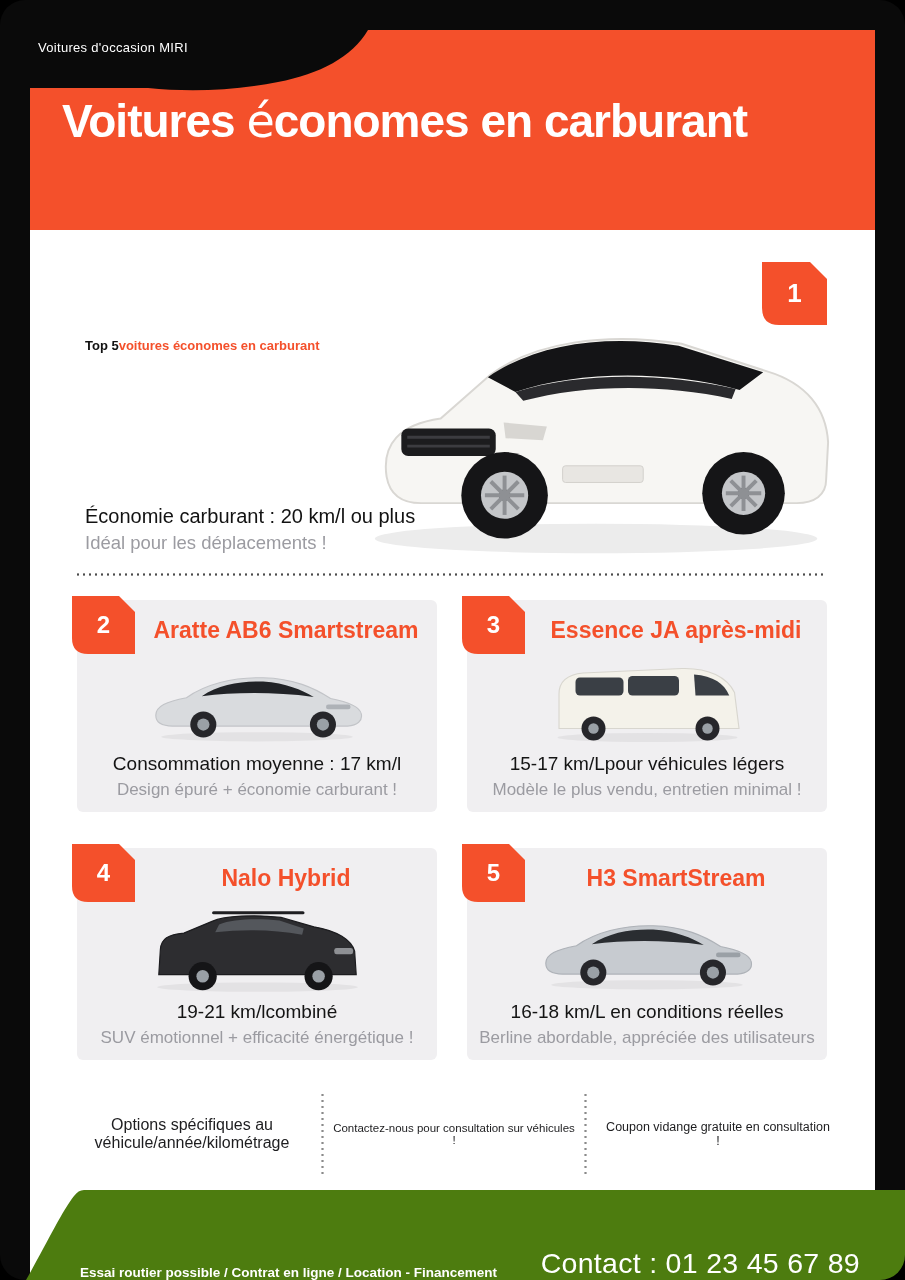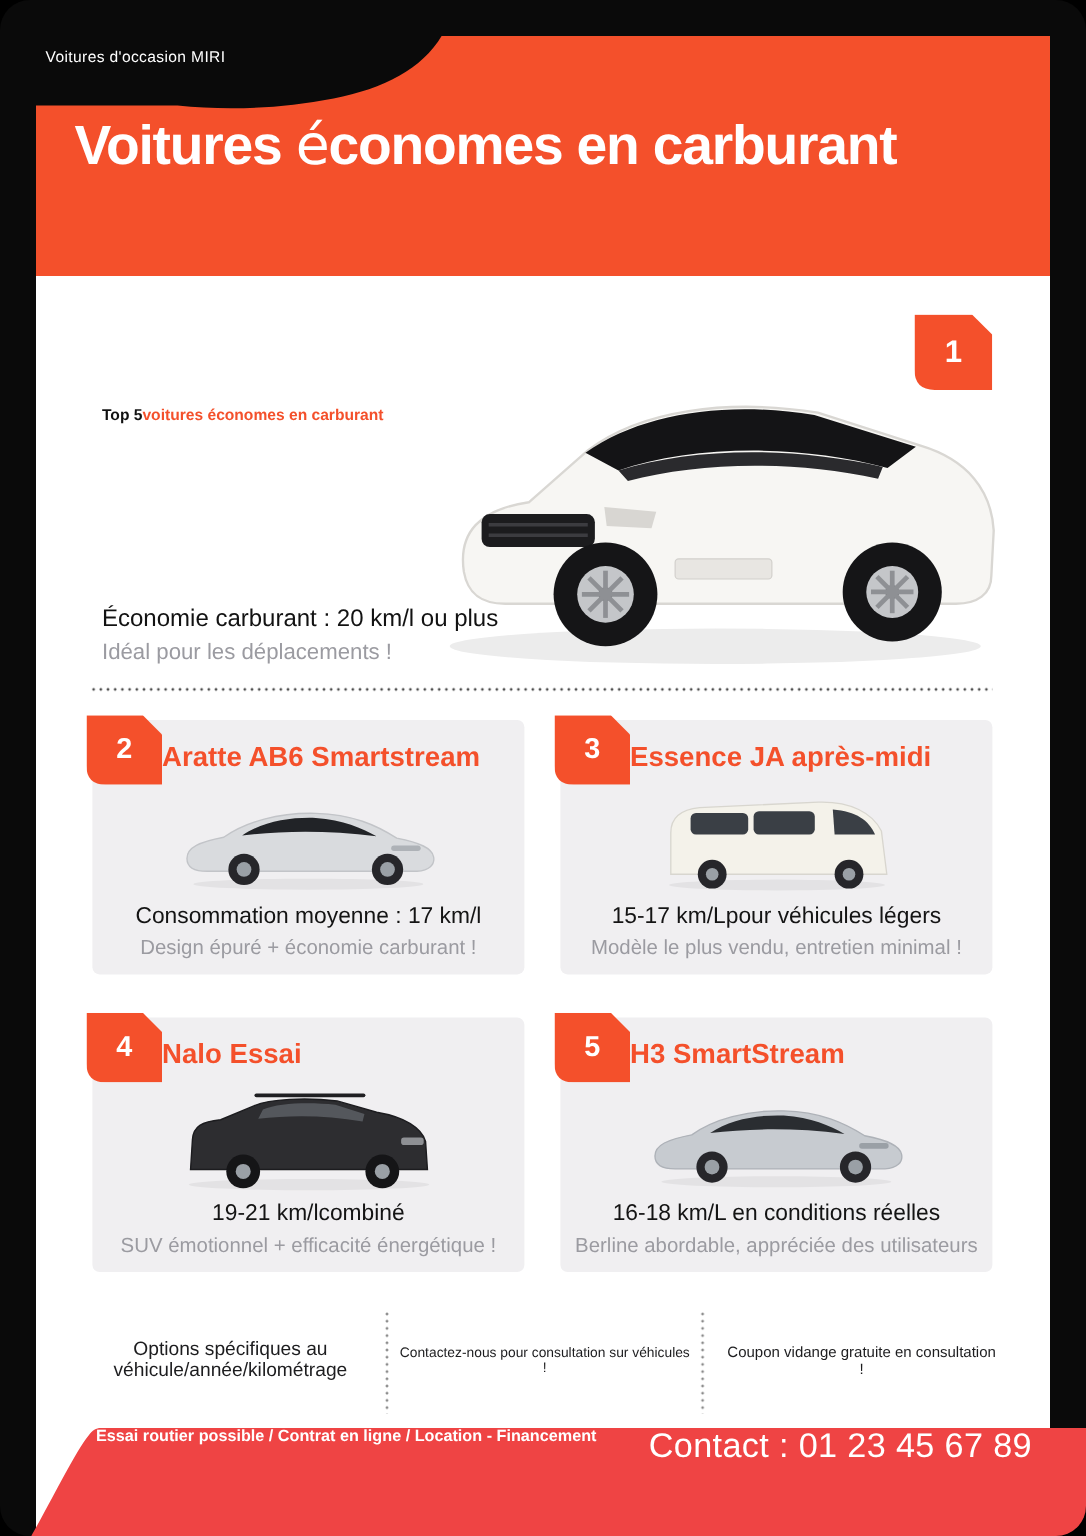--- a/index.html
+++ b/index.html
@@ -68,21 +68,21 @@
   }
   .card-badge {
     position:absolute; left:-5px; top:-4px; width:63px; height:58px; font-size:24px;
     clip-path: path("M0 0 L47 0 L63 16 L63 58 L16 58 Q0 58 0 42 Z");
   }
   .card.c2 { left:77px;  top:600px; }
   .card.c3 { left:467px; top:600px; }
   .card.c4 { left:77px;  top:848px; }
   .card.c5 { left:467px; top:848px; }
   .card-title {
-    margin-top:17px; padding-left:58px; 
+    margin-top:17px; padding-left:58px; text-align:center;
     font-size:23px; font-weight:700; color:#f4502b;
   }
   .card-car { height:106px; display:flex; align-items:center; justify-content:center; margin-top:3px; }
   .card-car svg { height:104px; }
   .card-line1 { text-align:center; font-size:19px; color:#141414; }
   .card-line2 { text-align:center; font-size:17px; color:#9b9ba1; margin-top:5px; }
   
   .note {
     position:absolute; top:1098px; height:72px;
     display:flex; align-items:center; justify-content:center;
@@ -93,23 +93,23 @@
   .note.n3 { left:592px; width:252px; font-size:12.5px; }
   .v-dots {
     position:absolute; top:1092px; width:3px; height:86px;
     background-image:radial-gradient(circle, #8a8a8a 1px, transparent 1.3px);
     background-size:3px 6px; background-repeat:repeat-y;
   }
   .v-dots.a { left:321px; } .v-dots.b { left:584px; }
   
   .bottom-bar {
     position:absolute; left:22px; top:1185px; width:883px; height:95px;
-    background:#ef4444;
+    background:#4d7c0f;
     clip-path: path("M62 5 L883 5 L883 95 L4 95 C24 60 40 26 52 11 C55 7 58 5 62 5 Z");
-    display:flex; align-items:flex-start; justify-content:space-between;
+    display:flex; align-items:flex-end; justify-content:space-between;
     padding:4px 45px 0 58px;
   }
   .bar-services { font-size:13.5px; font-weight:700; color:#ffffff; }
   .bar-contact  { font-size:28.5px; font-weight:500; color:#ffffff; letter-spacing:.3px; }
 </style>
 </head>
 <body>
 
 <div class="canvas">
 
@@ -195,21 +195,21 @@
         <circle cx="230" cy="98" r="16" fill="#26262a"></circle>
           <circle cx="230" cy="98" r="7" fill="#9aa0a6"></circle>
       </svg>
     </div>
     <div class="card-line1">15-17 km/Lpour véhicules légers</div>
     <div class="card-line2">Modèle le plus vendu, entretien minimal !</div>
   </div>
 
   <div class="card c4">
     <div class="badge card-badge">4</div>
-    <div class="card-title">Nalo Essai</div>
+    <div class="card-title">Nalo Hybrid</div>
     <div class="card-car">
       <svg viewBox="0 0 300 120" width="235">
         <ellipse cx="150" cy="110" rx="128" ry="6" fill="#e3e2e4"></ellipse>
         <rect x="92" y="13" width="118" height="4" rx="2" fill="#1f1f22"></rect>
         <path d="M24 94 L26 62 C27 48 36 43 56 41 L92 26 C108 19 146 17 180 21 L222 33 C252 38 270 50 274 64 L276 94 Z" fill="#2d2d30" stroke="#1c1c1f" stroke-width="1.5"></path>
         <path d="M96 40 L101 30 C118 23 150 22 178 25 L209 35 L207 43 C168 36 130 36 96 40 Z" fill="#54575c"></path>
         <rect x="248" y="60" width="24" height="8" rx="3" fill="#8e9094"></rect>
         <circle cx="80" cy="96" r="18" fill="#151517"></circle>
           <circle cx="80" cy="96" r="8" fill="#9aa0a6"></circle>
         <circle cx="228" cy="96" r="18" fill="#151517"></circle>

